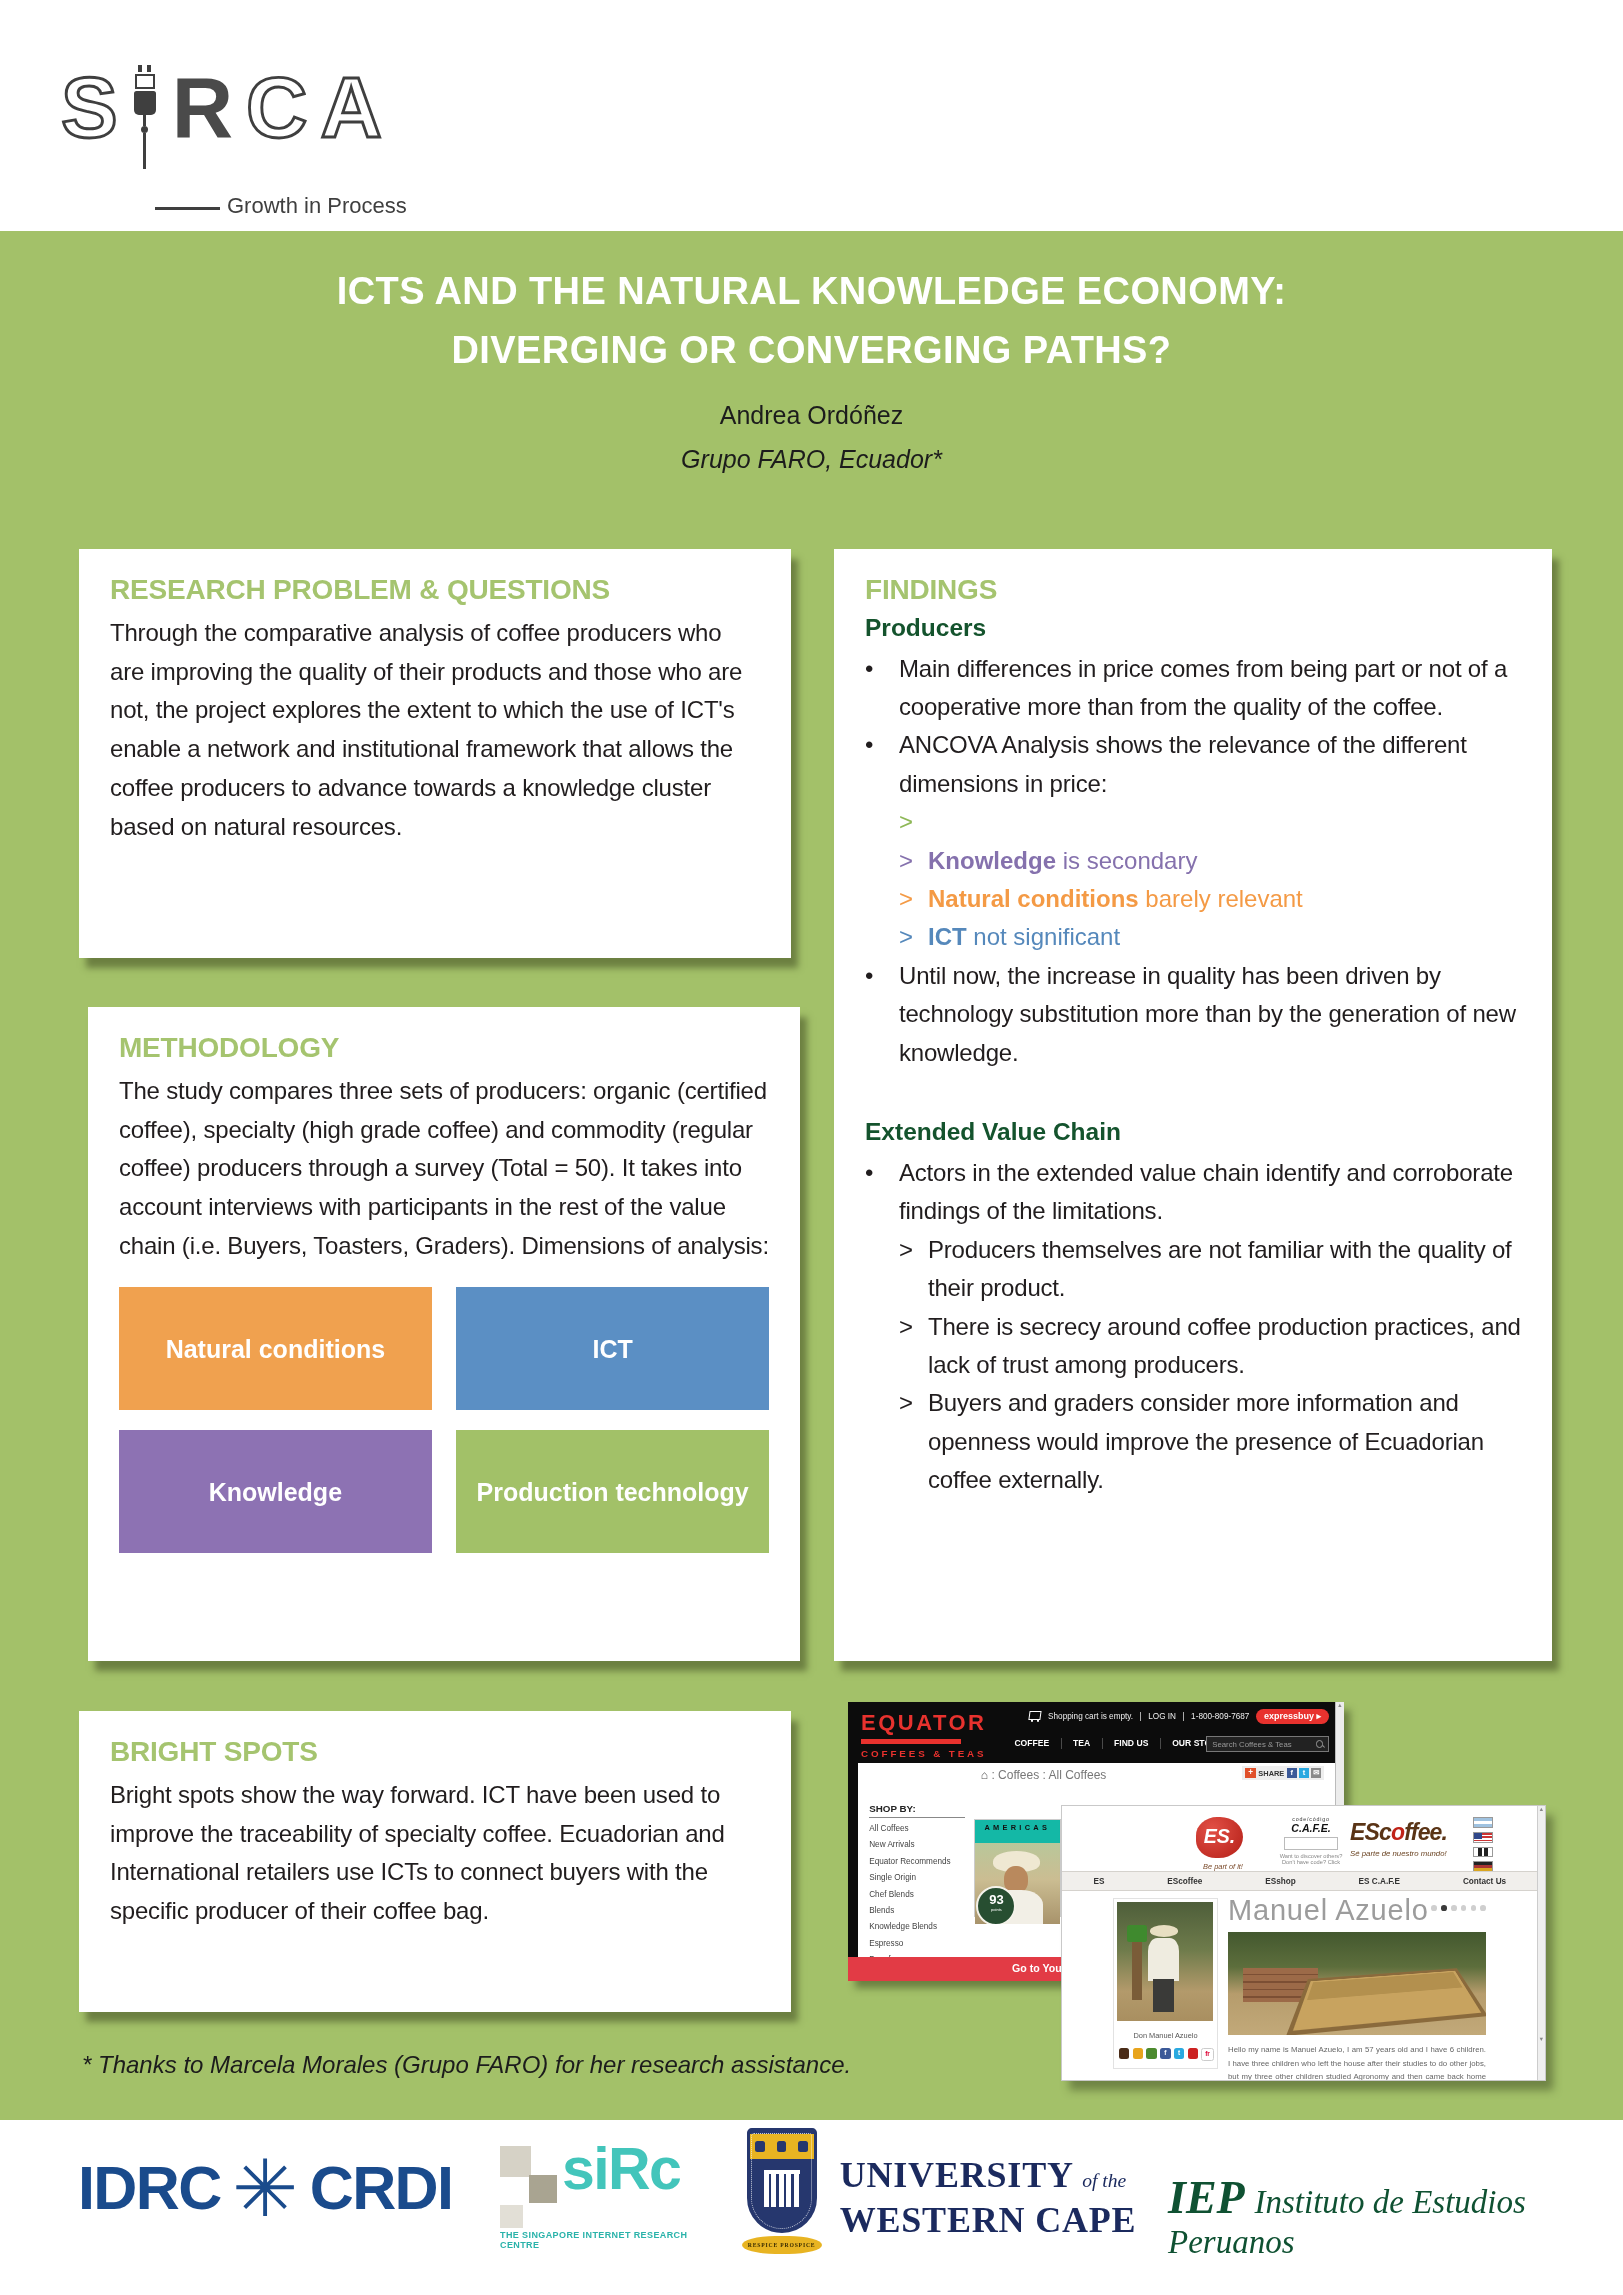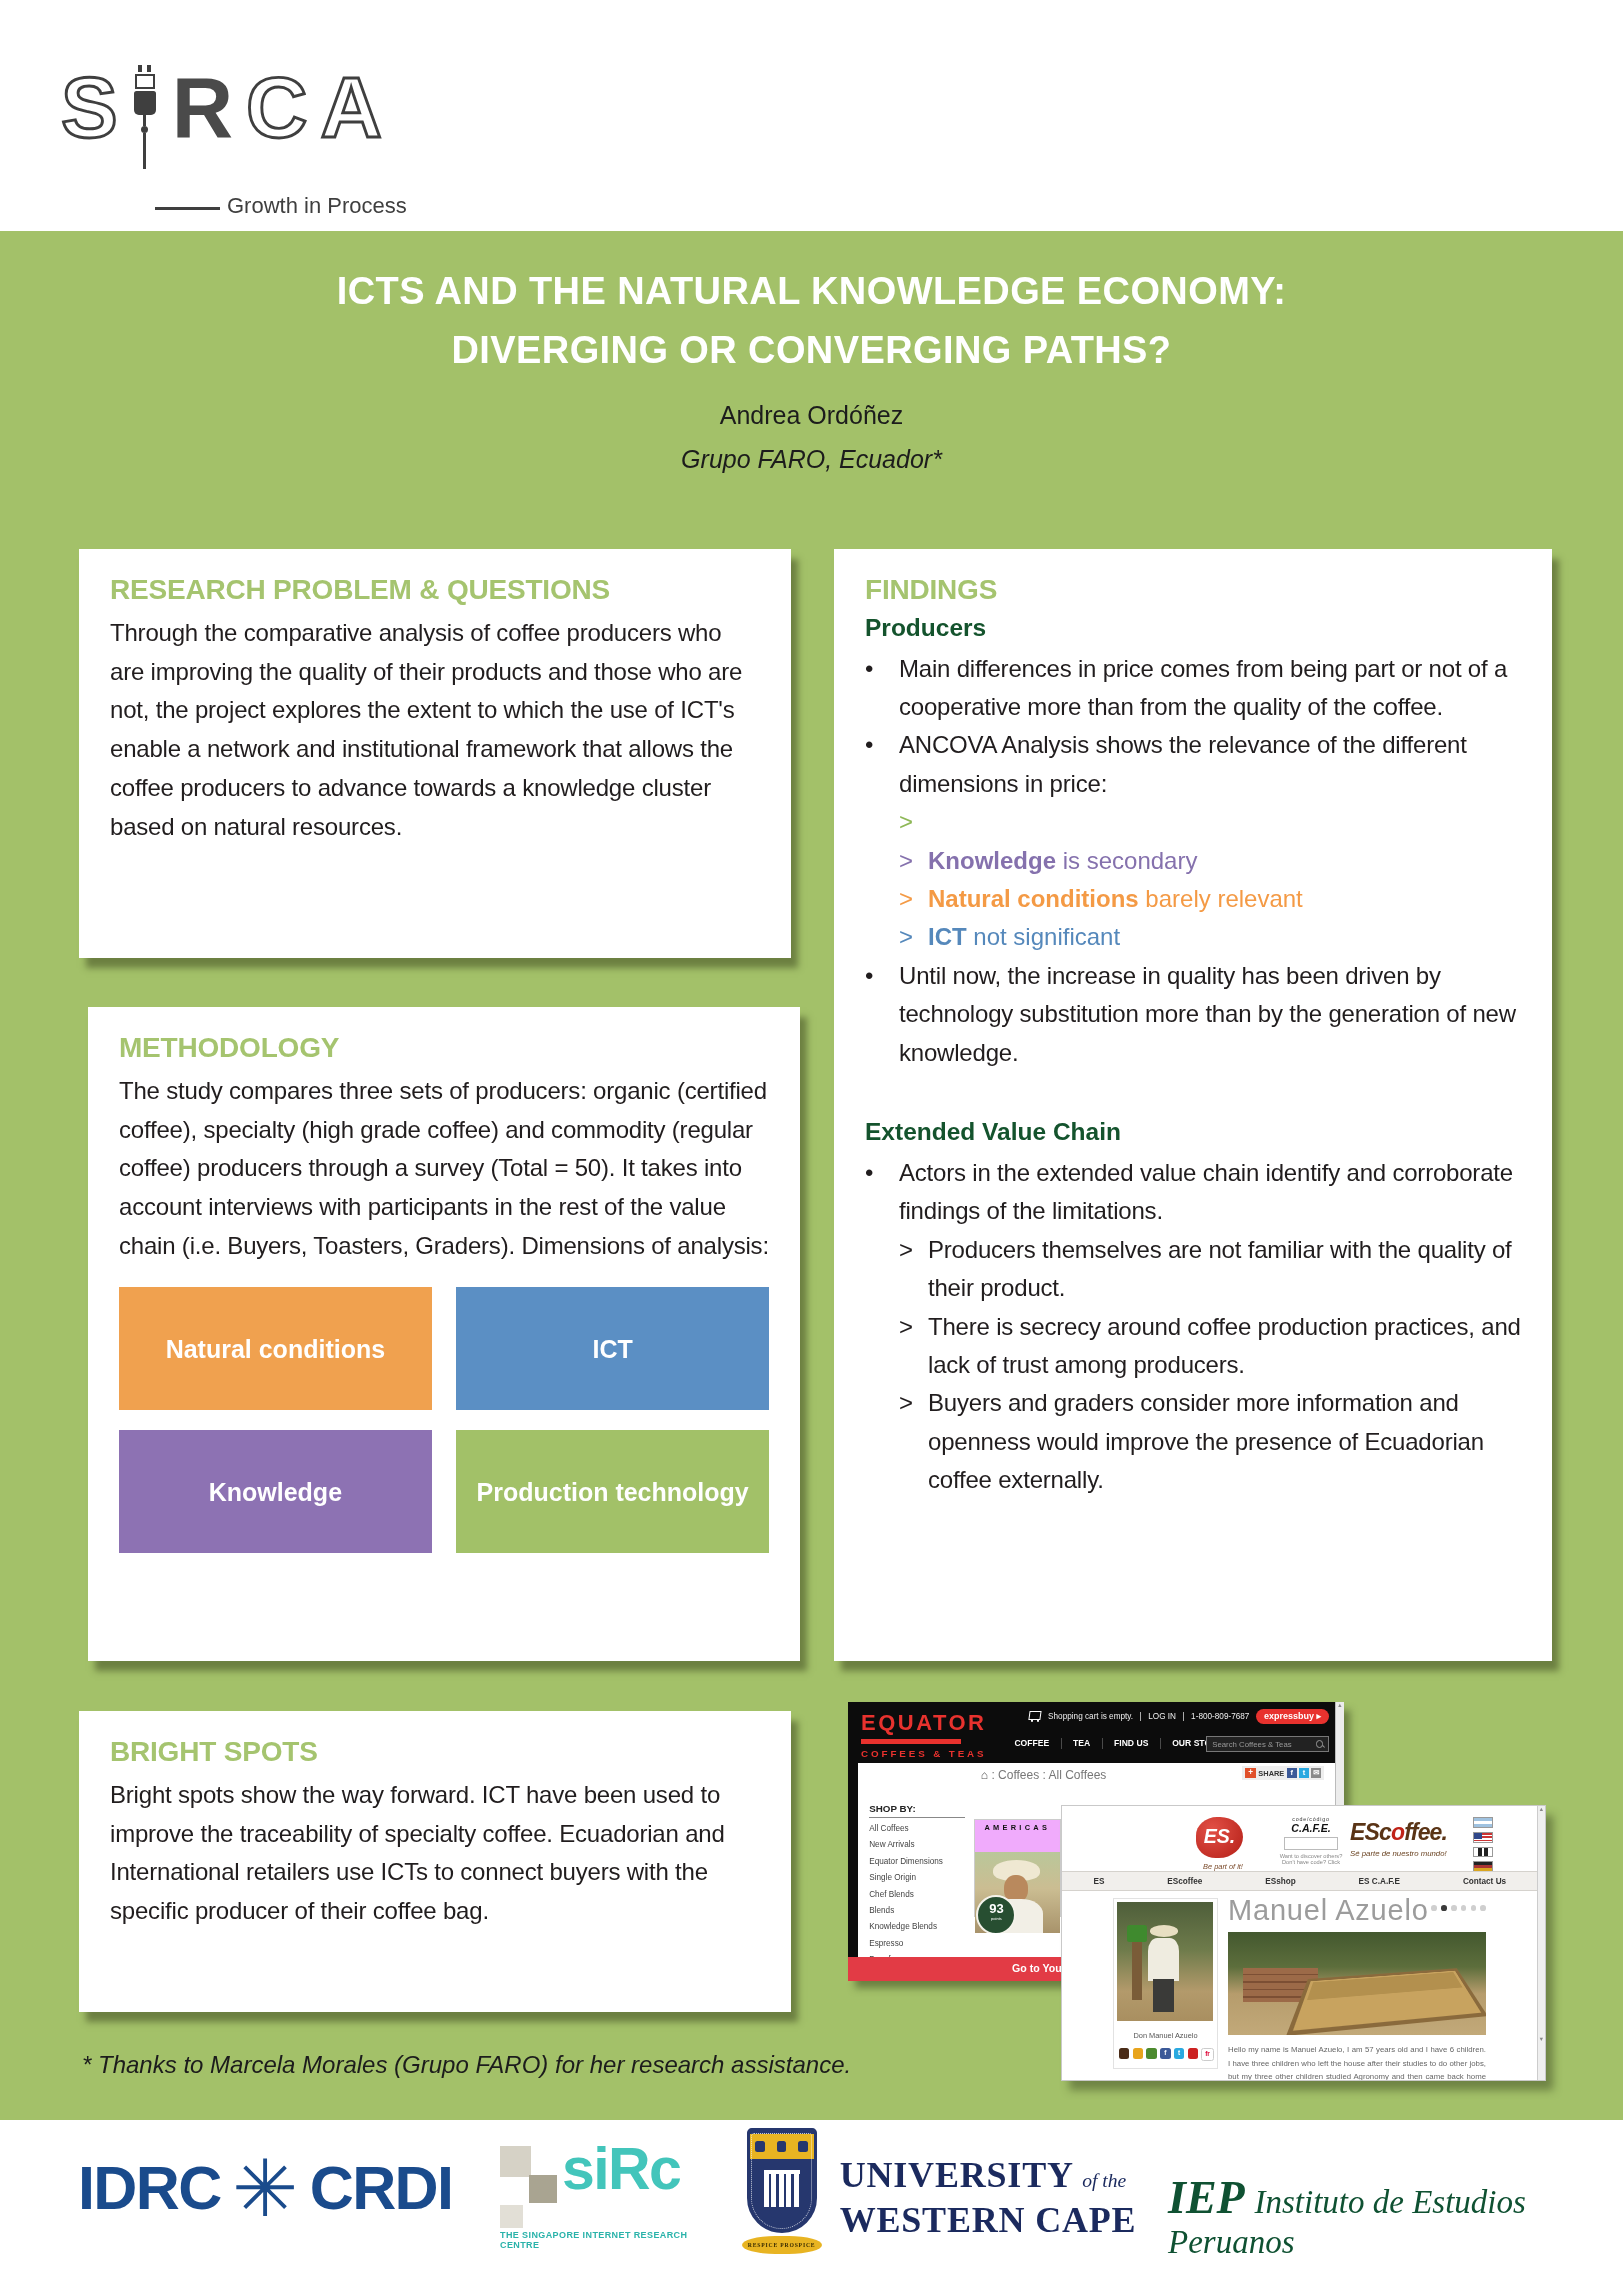--- a/index.html
+++ b/index.html
@@ -85,21 +85,21 @@
   .eq-crumb .home{color:#555;}
   .eq-share{position:absolute;right:11.4px;top:3.3px;display:flex;align-items:center;gap:2.5px;background:#eee;padding:1.6px 3.3px;}
   .shplus{width:10.6px;height:10.6px;background:#e0502a;color:#fff;font-size:8.2px;font-weight:700;text-align:center;line-height:10.6px;}
   .eq-share .lab{font-size:7.4px;font-weight:700;color:#333;}
   .sq{width:9.8px;height:9.8px;color:#fff;font-size:7.4px;font-weight:700;text-align:center;line-height:9.8px;}
   .sq.f{background:#3b5998;}.sq.t{background:#29a8e0;}.sq.m{background:#8a8a8a;}
   .eq-side{position:absolute;left:11.4px;top:40px;width:96px;}
   .eq-side .sb{font-size:9.8px;font-weight:700;color:#222;border-bottom:0.8px solid #888;padding-bottom:2.5px;margin-bottom:6.5px;}
   .eq-side .it{font-size:8.2px;color:#444;margin-bottom:7.4px;}
   .americas{position:absolute;left:116px;top:56px;width:85px;height:96px;border:0.8px solid #ccc;}
-  .am-head{height:32px;background:#f0abfc;color:#111;font-size:7.4px;font-weight:700;letter-spacing:3.3px;text-align:center;line-height:15.5px;}
+  .am-head{height:23px;background:#14b8a6;color:#111;font-size:7.4px;font-weight:700;letter-spacing:3.3px;text-align:center;line-height:15.5px;}
   .am-photo{position:relative;height:81px;background:linear-gradient(180deg,#b9c79a 0%,#cbbd92 45%,#a8936b 100%);overflow:hidden;}
   .hat{position:absolute;left:18px;top:8.2px;width:47px;height:21px;background:#efe8d2;border-radius:50% 50% 40% 40%;}
   .face{position:absolute;left:29px;top:23px;width:24.5px;height:28px;background:#b9895d;border-radius:45%;}
   .shirt{position:absolute;left:14.7px;top:47px;width:54px;height:36px;background:#f2efe6;border-radius:40% 40% 0 0;}
   .badge93{position:absolute;left:1.6px;top:43px;width:36px;height:36px;border-radius:50%;background:#274e31;
     border:2.5px solid #f4f2ea;color:#fff;text-align:center;}
   .badge93 .n{font-size:13px;font-weight:700;line-height:14.7px;margin-top:4.9px;}
   .badge93 .p{font-size:4.1px;line-height:4.1px;}
   .eq-prod{position:absolute;left:214px;top:54px;width:164px;}
   .newbadge{display:inline-block;background:#cc2229;color:#fff;font-size:6.5px;font-weight:700;padding:1.6px 3.3px;vertical-align:1.6px;margin-right:4.1px;}
@@ -357,21 +357,21 @@
           <span class="shplus">+</span>
           <span class="lab">SHARE</span>
           <span class="sq f">f</span>
           <span class="sq t">t</span>
           <span class="sq m">✉</span>
         </div>
         <div class="eq-side">
           <div class="sb">SHOP BY:</div>
           <div class="it">All Coffees</div>
           <div class="it">New Arrivals</div>
-          <div class="it">Equator Dimensions</div>
+          <div class="it">Equator Recommends</div>
           <div class="it">Single Origin</div>
           <div class="it">Chef Blends</div>
           <div class="it">Blends</div>
           <div class="it">Knowledge Blends</div>
           <div class="it">Espresso</div>
           <div class="it">Decaf</div>
 
         </div>
         <div class="americas">
           <div class="am-head">AMERICAS</div>

